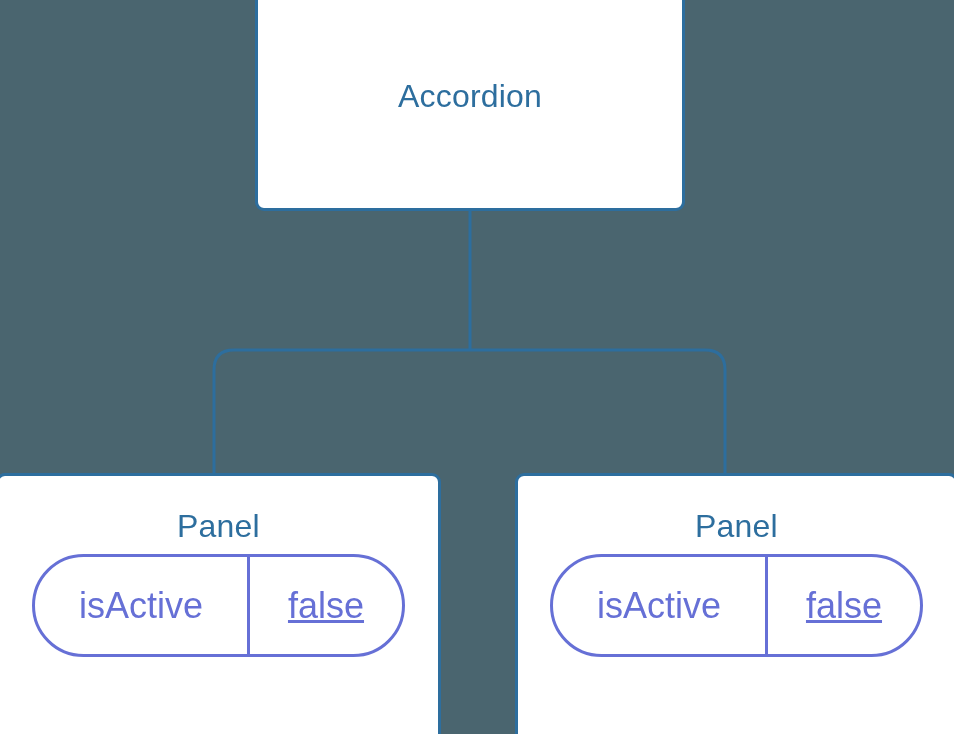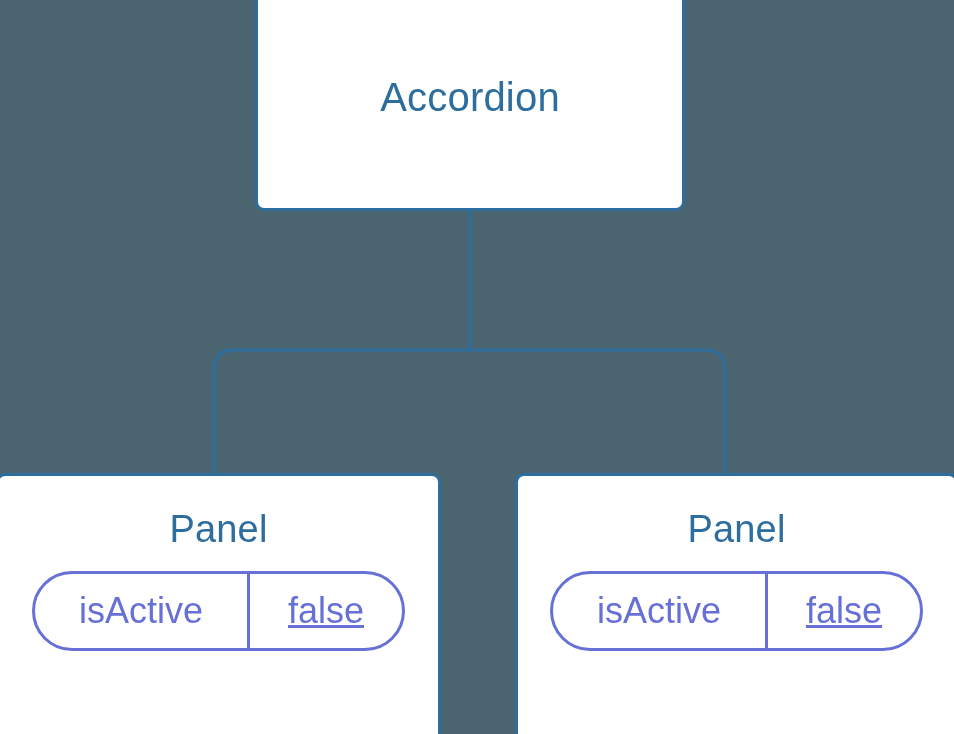--- a/index.html
+++ b/index.html
@@ -63,40 +63,40 @@
   #node-panel-right {
     left: 515px;
     top: 473px;
     width: 443px;
     height: 283px;
     padding-top: 33px;
   }
 
   .node-title {
     color: #2d6e9e;
-    font-size: 38px;
+    font-size: 32px;
     line-height: 1.1;
     letter-spacing: 0.2px;
     text-align: center;
     white-space: nowrap;
   }
 
   #node-accordion .node-title {
-    font-size: 40px;
+    font-size: 32px;
     margin-top: 0;
   }
 
   
   .state-pill {
-    margin-top: 20px;
+    margin-top: 10px;
     display: flex;
     align-items: stretch;
     border: 3px solid #6670d6;
     border-radius: 52px;
-    height: 80px;
+    height: 103px;
     box-sizing: border-box;
     background: transparent;
     overflow: hidden;
     justify-content: space-between;
   }
 
   .pill-key,
   .pill-value {
     display: flex;
     align-items: center;

